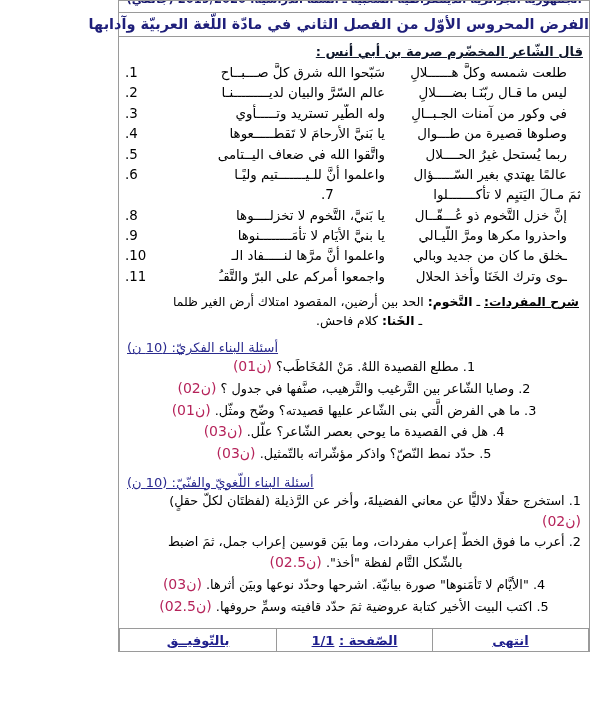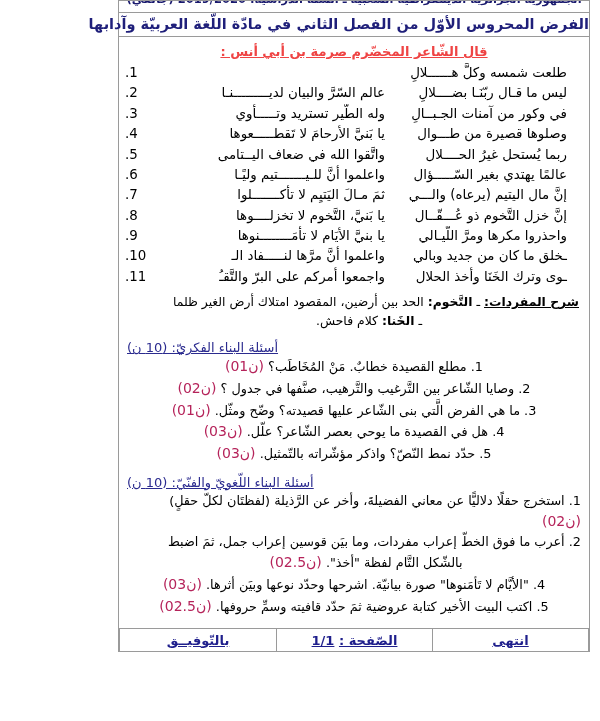--- a/index.html
+++ b/index.html
@@ -60,24 +60,23 @@
     font-weight: bold;
     color: #1f1f7a;
     white-space: nowrap;
   }
   
   .body-block {
     padding: 4px 6px 2px 6px;
     box-sizing: border-box;
   }
   .intro {
-    text-align: center;
     font-size: 13px;
     font-weight: bold;
-    color: #ef4444;
+    color: #0f172a;
     text-decoration: underline;
     margin: 3px 0 4px 0;
   }
   
   .poem {
     margin: 0 0 4px 0;
   }
   .verse {
     display: flex;
     flex-direction: row;
@@ -200,20 +199,21 @@
       <div class="title">الفرض المحروس الأوّل من الفصل الثاني في مادّة اللّغة العربيّة وآدابها</div>
     </div>
 
     <div class="body-block">
 
       <div class="intro">قال الشّاعر المخضّرم صرمة بن أبي أنس :</div>
 
       <div class="poem">
         <div class="verse">
           <div class="h2">طلعت شمسه وكلَّ هــــــلالِ</div>
+          <div class="h1">سَبّحوا الله شرق كلَّ صـــبــاح</div>
           <div class="num">1.</div>
         </div>
         <div class="verse">
           <div class="h2">ليس ما قـال ربّنَـا بضــــلالِ</div>
           <div class="h1">عالم السّرَّ والبيان لديـــــــــنـا</div>
           <div class="num">2.</div>
         </div>
         <div class="verse">
           <div class="h2">في وكور من آمنات الجـبــالِ</div>
           <div class="h1">وله الطَّير تستريد وتـــــأوي</div>
@@ -228,21 +228,20 @@
           <div class="h2">ربما يُستحل غيرُ الحــــلال</div>
           <div class="h1">واتَّقوا الله في ضعاف اليــتامى</div>
           <div class="num">5.</div>
         </div>
         <div class="verse">
           <div class="h2">عالمًا يهتدي بغير السّـــــؤال</div>
           <div class="h1">واعلموا أنَّ للـيـــــــتيم وليًـا</div>
           <div class="num">6.</div>
         </div>
         <div class="verse">
-          <div class="h2">إنَّ مال اليتيم (يرعاه) والـــي</div>
           <div class="h1">ثمَ مـالَ اليَتيِم لا تأكـــــــلوا</div>
           <div class="num">7.</div>
         </div>
         <div class="verse">
           <div class="h2">إنَّ خزل التَّخوم ذو عُـــقّــال</div>
           <div class="h1">يا بَنيَّ، التَّخوم لا تخزلــــوها</div>
           <div class="num">8.</div>
         </div>
         <div class="verse">
           <div class="h2">واحذروا مكرها ومرَّ اللَّيـالي</div>
@@ -274,21 +273,21 @@
           <span>كلام فاحش.</span>
         </div>
       </div>
 
       <div class="section">
         <div class="section-title">أسئلة البناء الفكريّ: (10 ن)</div>
 
         <div class="q q-center">
           <div class="qtext">
             <span>1.</span>
-            <span>مطلع القصيدة خطابٌ. مَنْ المُخَاطَب؟</span>
+            <span>مطلع القصيدة اللهٌ. مَنْ المُخَاطَب؟</span>
             <span class="mark">(01ن)</span>
           </div>
         </div>
         <div class="q q-center">
           <div class="qtext">
             <span>2.</span>
             <span>وصايا الشّاعر بين التَّرغيب والتَّرهيب، صنَّفها في جدول ؟</span>
             <span class="mark">(02ن)</span>
           </div>
         </div>

